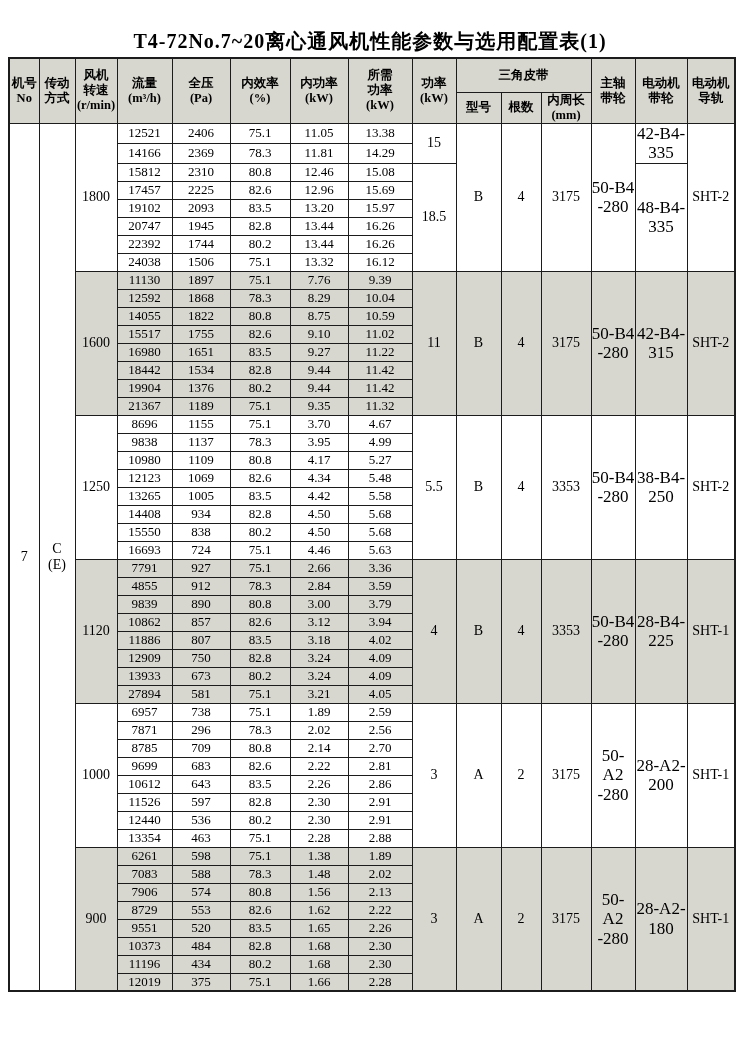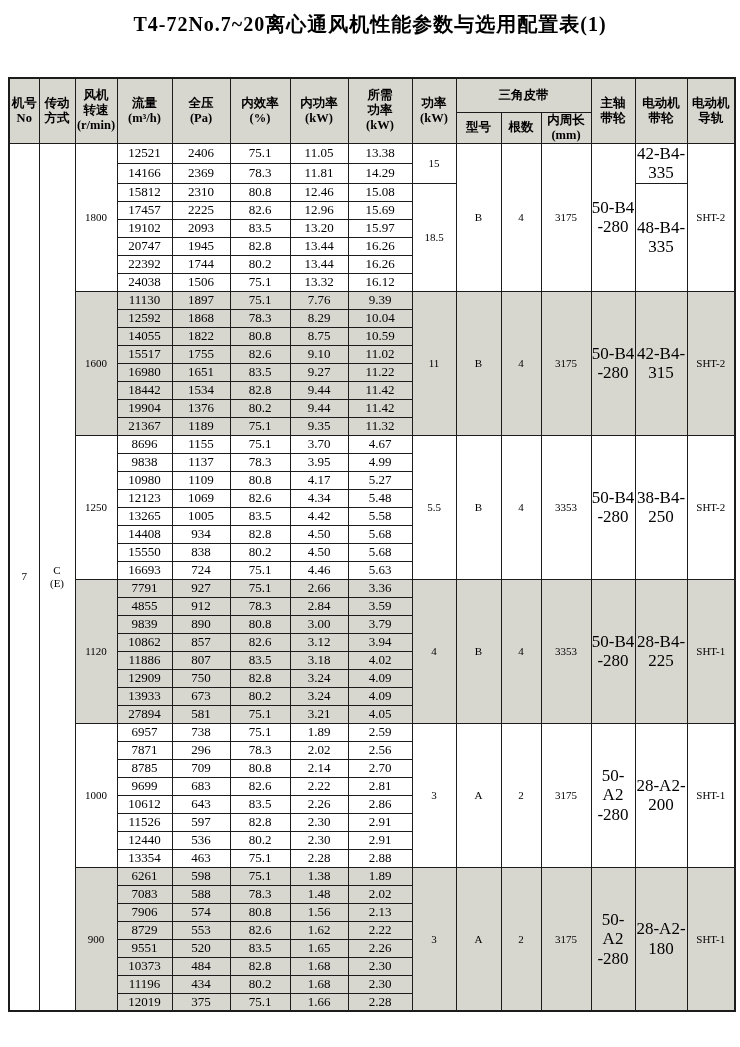--- a/index.html
+++ b/index.html
@@ -4,43 +4,42 @@
 <style>
   :root { --shaded:#d8d7cf; --border:#1c1c1c; --ink:#000000; --bg:#ffffff; }
   * { box-sizing:border-box; }
   html,body { margin:0; padding:0; }
   body {
     width:740px; height:1047px; background:var(--bg);
     font-family:"Liberation Serif","DejaVu Serif",serif; color:var(--ink);
     position:relative; overflow:hidden;
   }
   .page-title {
-    margin:0; padding-top:11px; text-align:center;
+    margin:0; padding-top:28px; text-align:center;
     font-size:20px; font-weight:bold; letter-spacing:1px;
   }
   table.spec {
     position:absolute; left:8px; top:57px; width:726px;
     border-collapse:collapse; table-layout:fixed;
     border:2px solid var(--border);
-    margin-top:20px;
   }
   th, td {
     border:1px solid var(--border);
     text-align:center; vertical-align:middle;
     padding:0; white-space:pre-line; overflow:hidden;
   }
   thead th {
     background:var(--shaded); font-weight:bold;
     font-size:12.5px; line-height:1.2;
   }
   thead tr.group-row th { height:34px; }
   thead tr.sub-row th { height:26px; }
   tbody td { font-size:13px; height:18px; line-height:1.05; }
   tbody td.num { font-size:13px; }
-  tbody td.merged { font-size:11px; line-height:1.15; }
+  tbody td.merged { font-size:14px; line-height:1.15; }
   tbody td.small { font-size:17px; line-height:1.15; }
   tbody tr.shaded td { background:var(--shaded); }
   tbody td.white { background:var(--bg); }
 </style>
 </head>
 <body>
 
 <h1 class="page-title">T4-72No.7~20离心通风机性能参数与选用配置表(1)</h1>
 
 <table class="spec">

